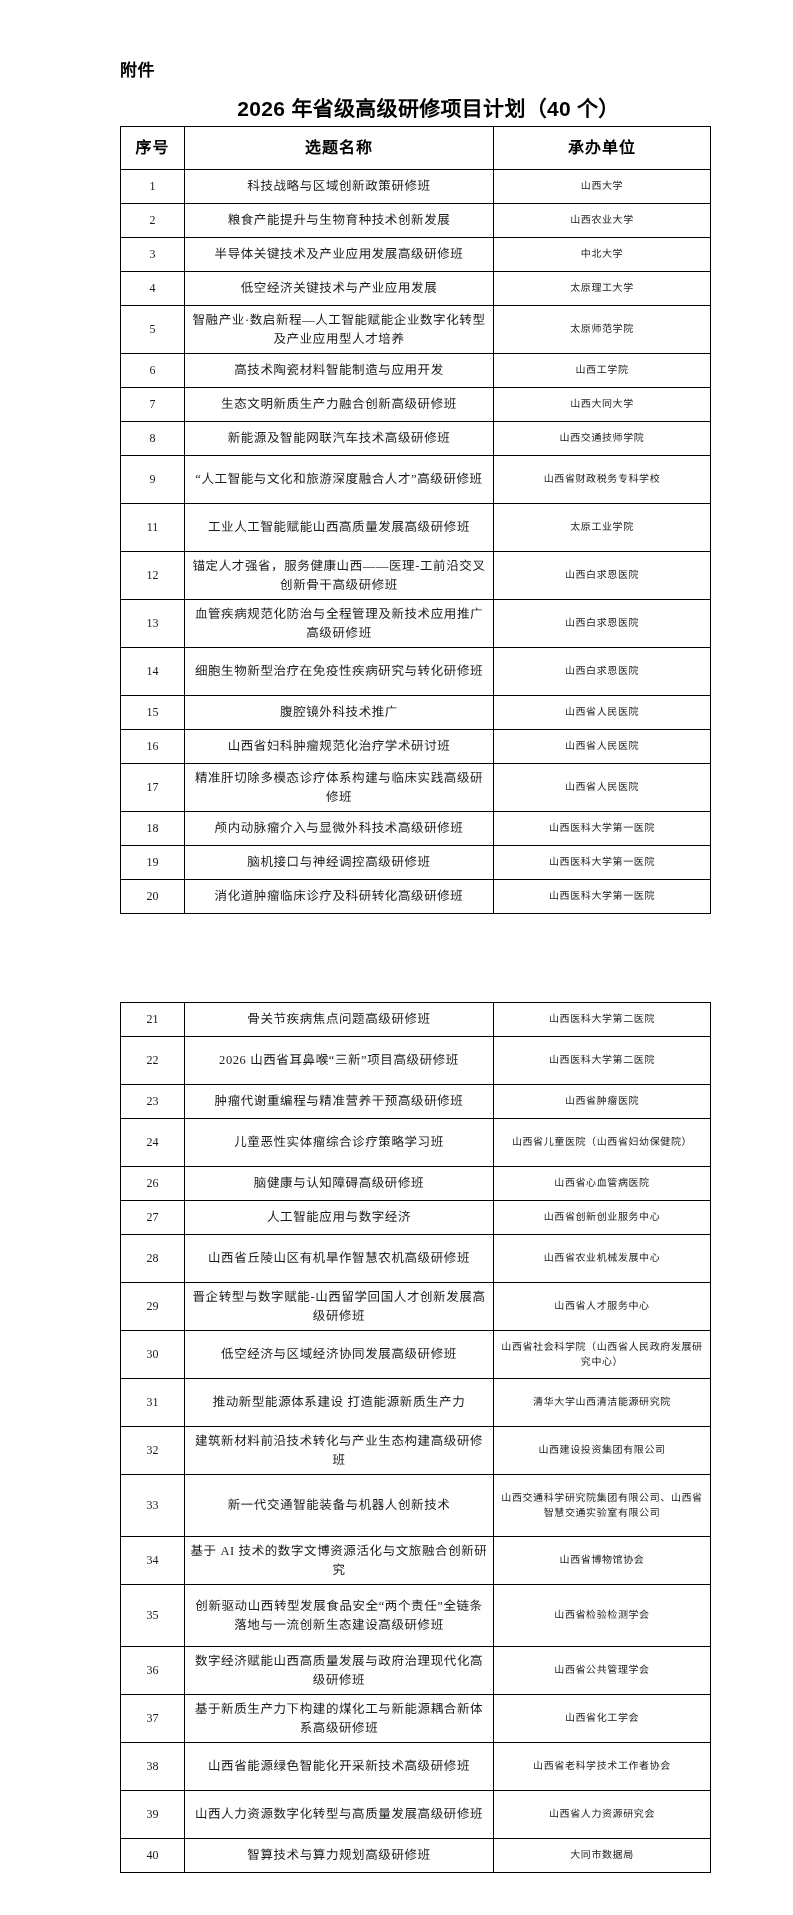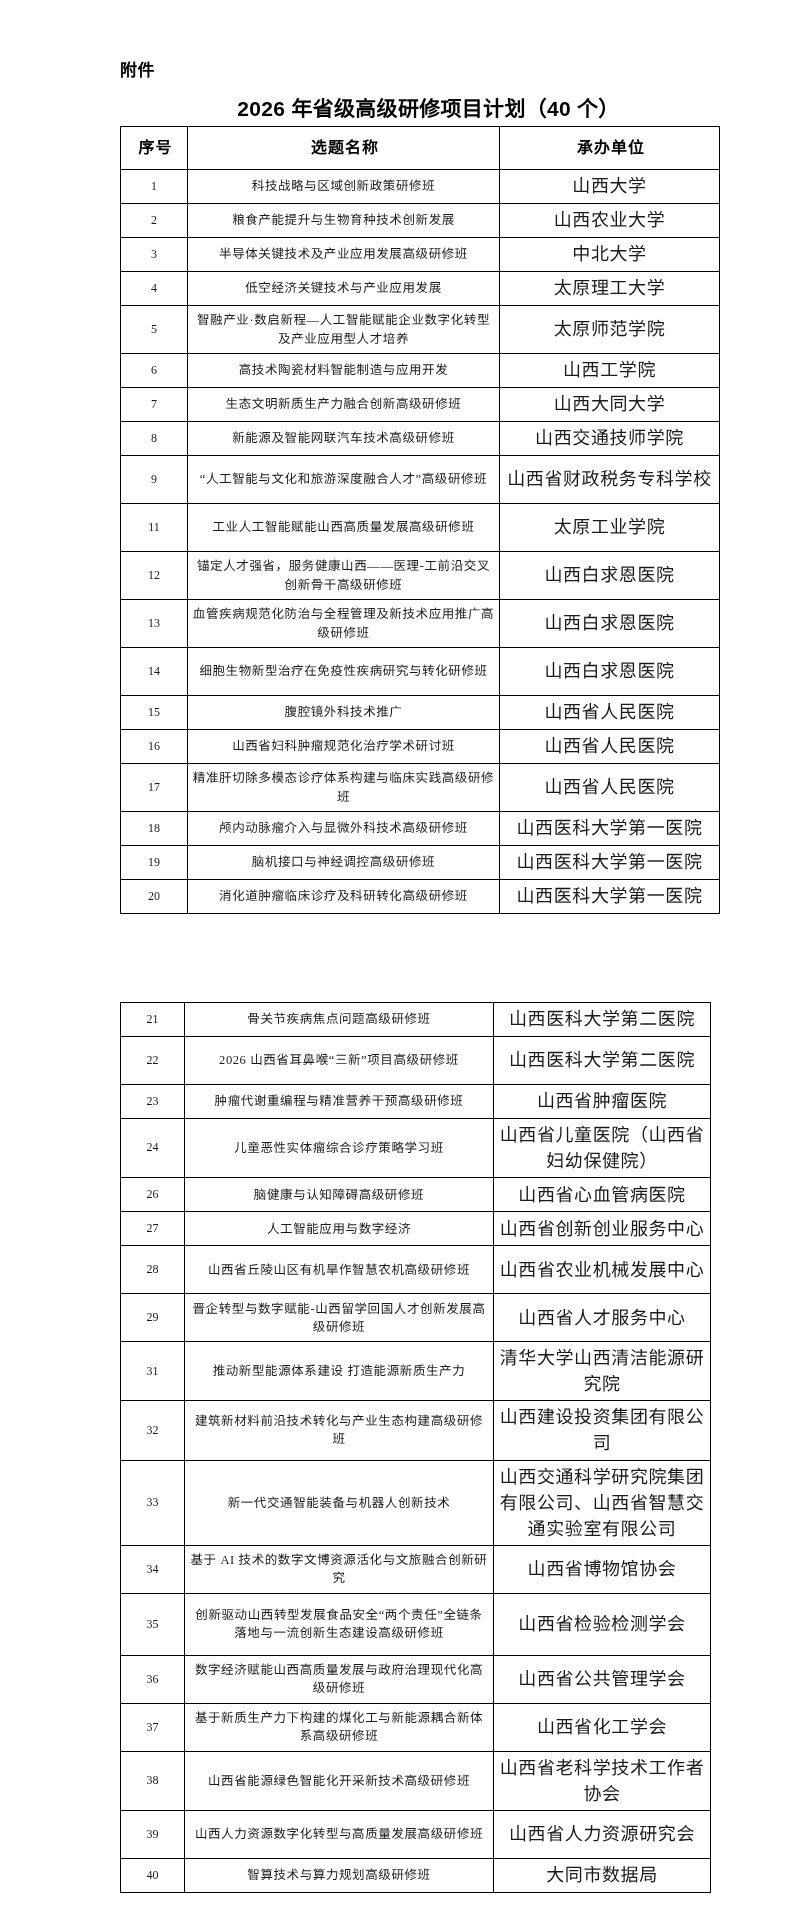--- a/index.html
+++ b/index.html
@@ -65,38 +65,37 @@
     vertical-align: middle;
     text-align: center;
     line-height: 1.45;
   }
   table.plan thead th {
     font-size: 16px;
     font-weight: bold;
     font-family: "Liberation Sans", "DejaVu Sans", sans-serif;
     height: 36px;
     letter-spacing: 1px;
-    padding-left: 7px;
   }
   td.col-no {
     width: 55px;
     font-size: 12px;
     font-family: "Liberation Serif", "DejaVu Serif", serif;
     color: #1a1a1a;
   }
   td.col-topic {
     width: 300px;
     font-size: 12.5px;
     color: #1a1a1a;
     letter-spacing: 0.6px;
     margin-left: 44px;
   }
   td.col-org {
     width: 208px;
-    font-size: 18px;
+    font-size: 10px;
     color: #1a1a1a;
     letter-spacing: 0.6px;
   }
   th.col-no { width: 55px; }
   th.col-topic { width: 300px; }
   th.col-org { width: 208px; }
 
   tbody tr { height: 34px; }
   tbody tr.two-line { height: 48px; }
   tbody tr.three-line { height: 62px; }
@@ -256,20 +255,25 @@
             <td class="col-no">28</td>
             <td class="col-topic">山西省丘陵山区有机旱作智慧农机高级研修班</td>
             <td class="col-org">山西省农业机械发展中心</td>
           </tr>
           <tr class="two-line">
             <td class="col-no">29</td>
             <td class="col-topic">晋企转型与数字赋能-山西留学回国人才创新发展高级研修班</td>
             <td class="col-org">山西省人才服务中心</td>
           </tr>
           <tr class="two-line">
+            <td class="col-no">30</td>
+            <td class="col-topic">低空经济与区域经济协同发展高级研修班</td>
+            <td class="col-org">山西省社会科学院（山西省人民政府发展研究中心）</td>
+          </tr>
+          <tr class="two-line">
             <td class="col-no">31</td>
             <td class="col-topic">推动新型能源体系建设 打造能源新质生产力</td>
             <td class="col-org">清华大学山西清洁能源研究院</td>
           </tr>
           <tr class="two-line">
             <td class="col-no">32</td>
             <td class="col-topic">建筑新材料前沿技术转化与产业生态构建高级研修班</td>
             <td class="col-org">山西建设投资集团有限公司</td>
           </tr>
           <tr class="three-line">

